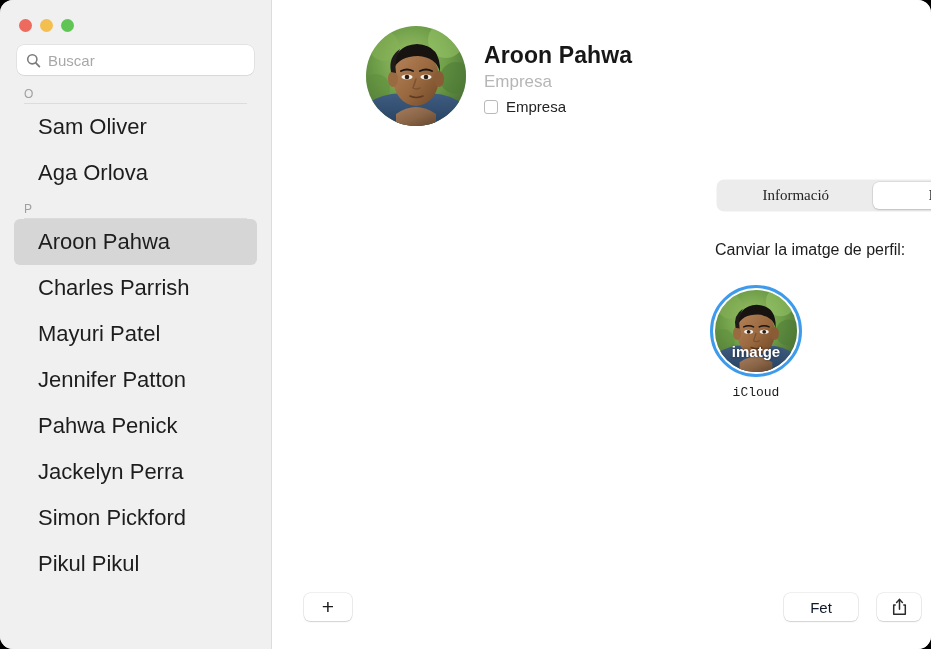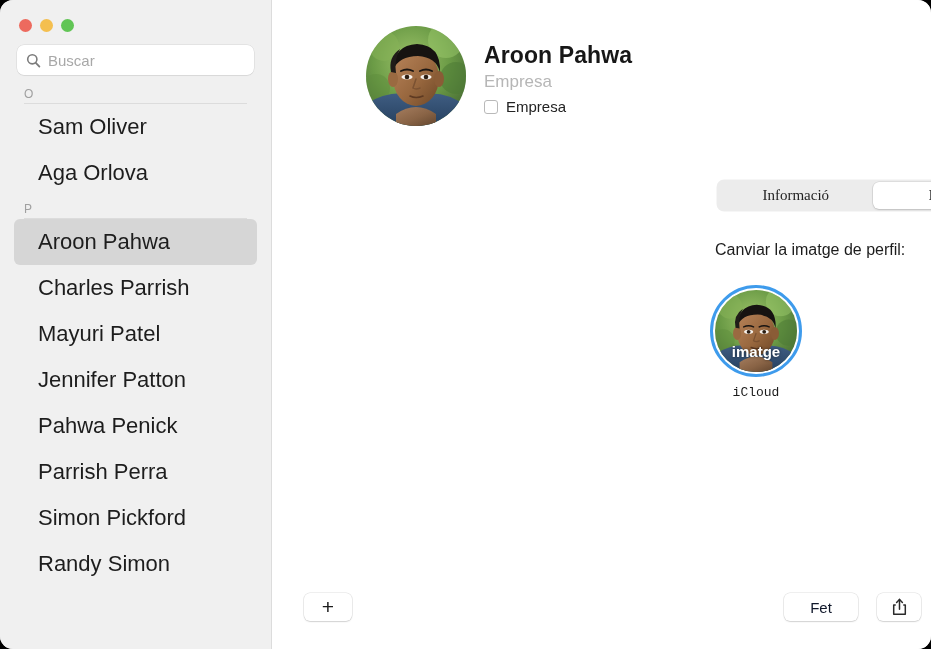--- a/index.html
+++ b/index.html
@@ -303,23 +303,23 @@
         <div class="section-rule"></div>
         <div class="list-row">Sam Oliver</div>
         <div class="list-row">Aga Orlova</div>
         <div class="section-header">P</div>
         <div class="section-rule"></div>
         <div class="list-row selected">Aroon Pahwa</div>
         <div class="list-row">Charles Parrish</div>
         <div class="list-row">Mayuri Patel</div>
         <div class="list-row">Jennifer Patton</div>
         <div class="list-row">Pahwa Penick</div>
-        <div class="list-row">Parrish Perra</div>
+        <div class="list-row">Jackelyn Perra</div>
         <div class="list-row">Simon Pickford</div>
-        <div class="list-row">Randy Simon</div>
+        <div class="list-row">Pikul Pikul</div>
       </div>
   </div>
 
   <div class="detail">
 
     <div class="contact-header">
       <div class="avatar-lg">
         <svg width="100" height="100" viewBox="0 0 100 100">
             <use href="#portrait"></use>
           </svg>

